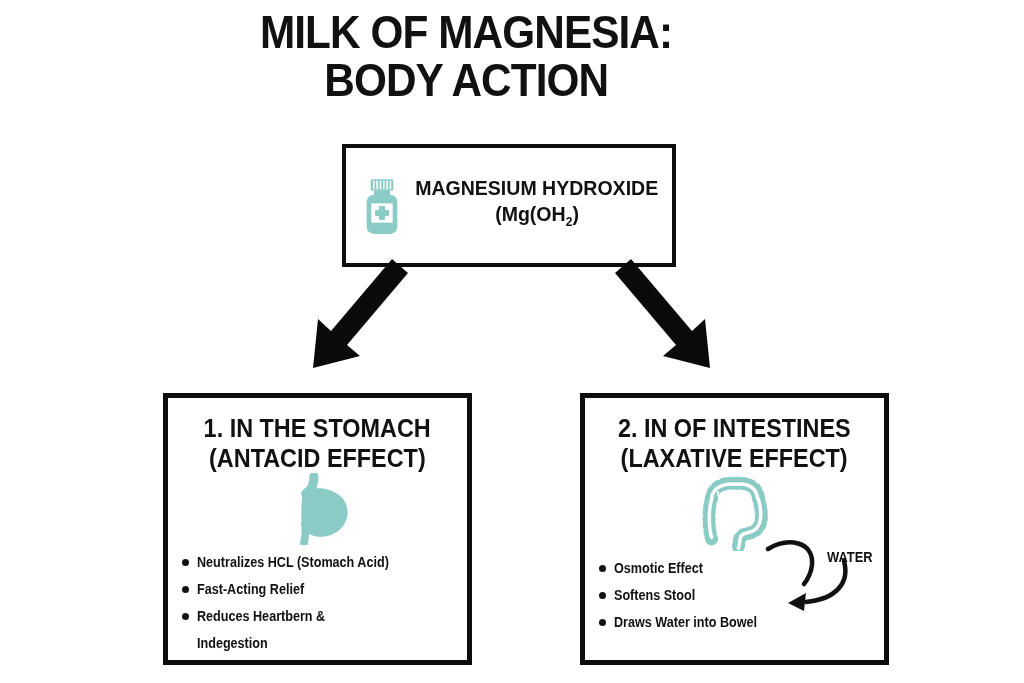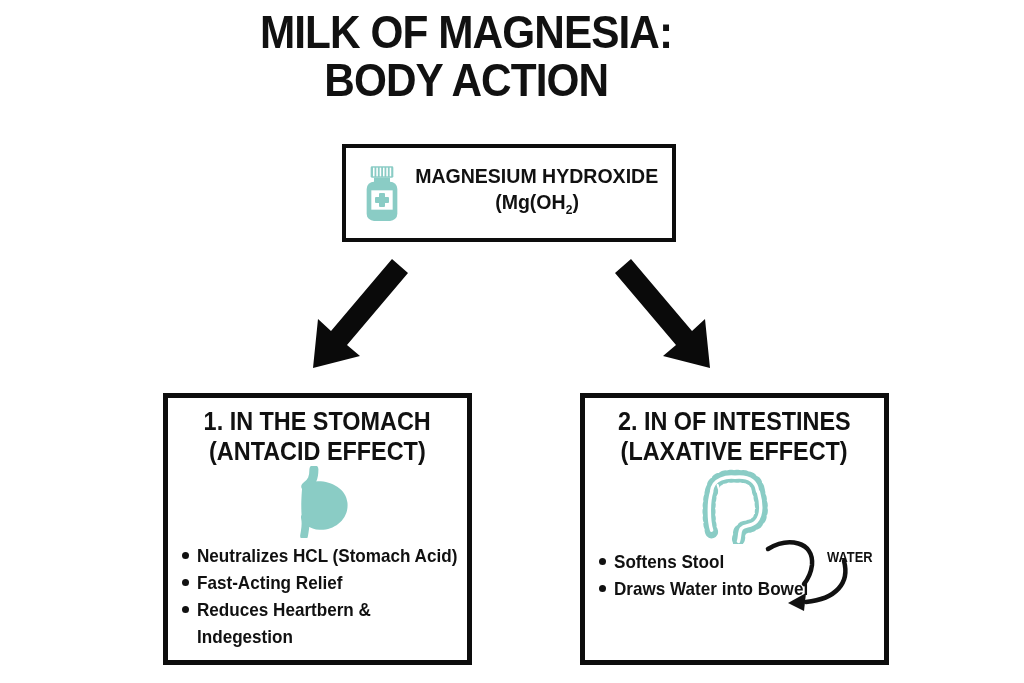--- a/index.html
+++ b/index.html
@@ -8,46 +8,46 @@
     font-family:"Liberation Sans",sans-serif;color:#111;overflow:hidden;
   }
   
   .title{
     position:absolute;left:0;top:8px;width:932px;text-align:center;
     font-weight:bold;font-size:46px;line-height:48px;letter-spacing:-1px;
   }
   .title .tline{display:inline-block;transform:scaleX(0.92);transform-origin:center;white-space:pre;}
   
   .src-box{
-    position:absolute;left:342px;top:144px;width:334px;height:98px;
+    position:absolute;left:342px;top:144px;width:334px;height:123px;
     border:4px solid #0d0d0d;background:#fff;box-sizing:border-box;
     display:flex;align-items:center;
   }
   .src-box .bottle{margin-left:16px;flex:0 0 auto;}
   .src-text{flex:1 1 auto;text-align:center;font-weight:bold;font-size:21px;line-height:26px;}
   .src-text .sline{display:inline-block;transform:scaleX(0.93);transform-origin:center;white-space:pre;}
   .src-text sub{font-size:13px;}
   
   .overlay{position:absolute;left:0;top:0;pointer-events:none;}
   
   .info-box{
     position:absolute;top:393px;width:309px;height:272px;background:#fff;
     border:5px solid #0d0d0d;box-sizing:border-box;
   }
   .box-left{left:163px;}
   .box-right{left:580px;}
   .box-head{
-    padding-top:8px;text-align:center;font-weight:bold;
+    padding-top:15px;text-align:center;font-weight:bold;
     font-size:26px;line-height:30px;
   }
   .box-head .hline{display:inline-block;transform:scaleX(0.9);transform-origin:center;white-space:pre;}
   .icon-row{text-align:center;line-height:0;}
   ul.bullets{
     margin:4px 0 0 0;padding:0 6px 0 13px;list-style:none;
-    font-weight:bold;font-size:19px;line-height:27px;
+    font-weight:bold;font-size:14px;line-height:27px;
   }
   ul.bullets li{position:relative;padding-left:16px;}
   ul.bullets li::before{
     content:"";position:absolute;left:1px;top:10px;width:7px;height:7px;
     border-radius:50%;background:#111;
   }
   ul.bullets .btext{
     display:inline-block;transform:scaleX(0.9);transform-origin:left top;white-space:pre;
   }
   .water-label{
@@ -133,20 +133,21 @@
         </g>
         <g fill="none" stroke="#ffffff" stroke-width="4" stroke-linecap="round">
           <path d="M23 74 C19.5 63 19.5 41 23 30"></path>
           <path d="M23 29 C25 14 41 12 50 13 C61 12 74 14 76 29"></path>
           <path d="M77 30 C80.5 43 82 56 74.5 64 C69 70 61.5 68 57.5 72 C54.8 75.6 55.8 82 54 87"></path>
         </g>
         <path d="M30 22 C35 42 45 53 57 61" fill="none" stroke="#ffffff" stroke-width="2.5" stroke-linecap="round"></path>
       </svg>
     </div>
     <ul class="bullets">
+      <li><span class="btext">Osmotic Effect</span></li>
       <li><span class="btext">Softens Stool</span></li>
       <li><span class="btext">Draws Water into Bowel</span></li>
     </ul>
     <div class="water-label">WATER</div>
     <svg class="water-arrow" width="130" height="85" viewBox="0 0 130 85" aria-hidden="true">
       <path d="M10 14 C30 2 56 6 54 30 C53 38 50 44 46 49" fill="none" stroke="#111" stroke-width="4.5" stroke-linecap="round"></path>
       <path d="M86 26 C92 48 78 64 48 67" fill="none" stroke="#111" stroke-width="4.5" stroke-linecap="round"></path>
       <polygon points="30,68 48,58 46,76" fill="#111"></polygon>
     </svg>
   </div>

